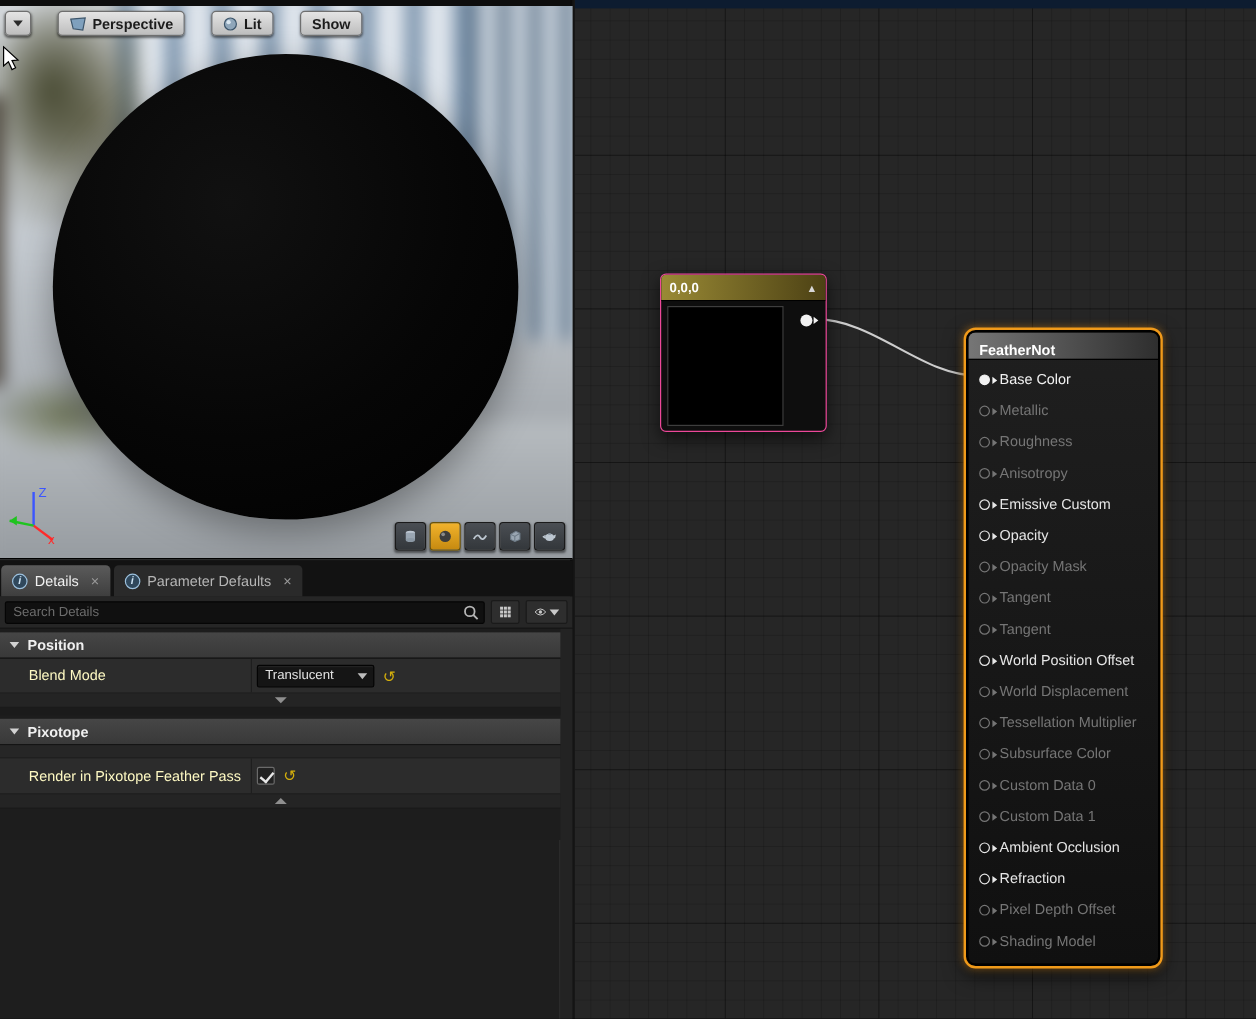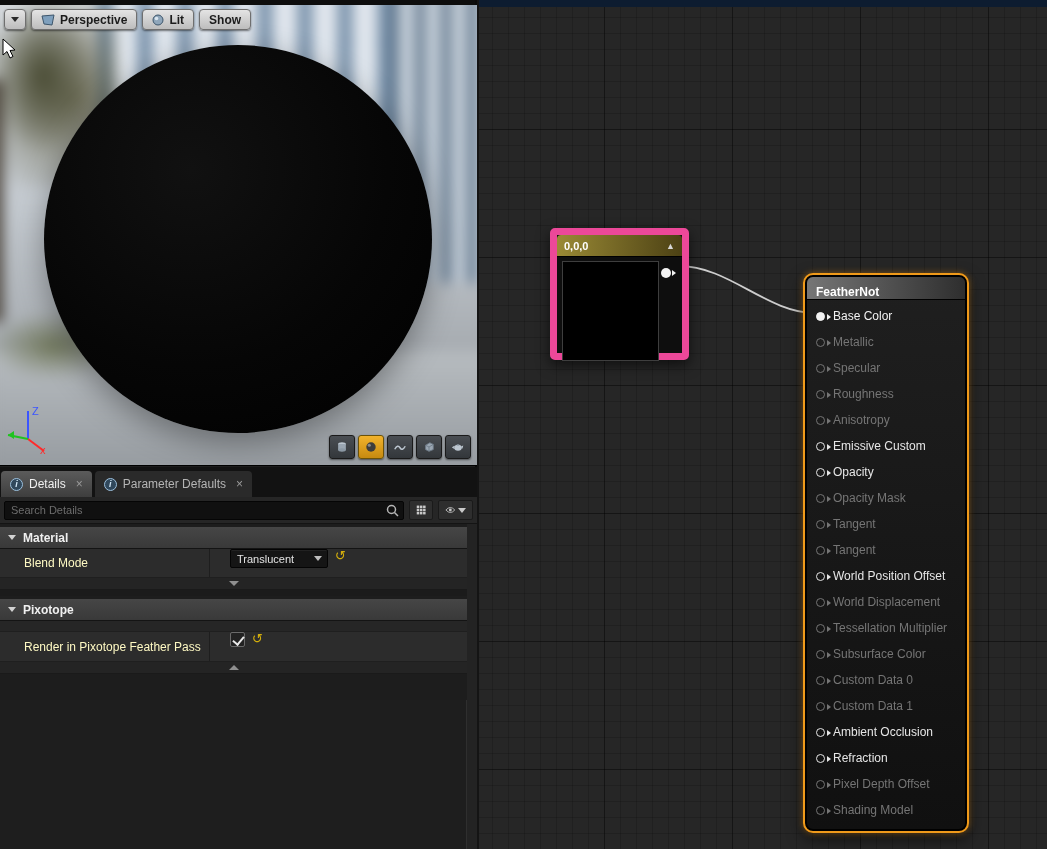--- a/index.html
+++ b/index.html
@@ -22,21 +22,21 @@
   .vp-trees{position:absolute;left:-4%;top:-6%;width:30%;height:46%;
     background:radial-gradient(closest-side,rgba(70,72,48,.95),rgba(70,72,48,0) 70%),
                radial-gradient(circle at 70% 60%,rgba(90,88,60,.8),rgba(90,88,60,0) 65%);}
   .vp-trunk{position:absolute;left:0;top:18%;width:3%;height:50%;background:rgba(60,50,40,.85);}
   .vp-ground{position:absolute;left:0;bottom:0;width:100%;height:26%;background:linear-gradient(180deg,#b7bcc0,#94999e);}
   .vp-green{position:absolute;left:0;bottom:20%;width:26%;height:14%;background:radial-gradient(closest-side,rgba(96,104,66,.8),rgba(96,104,66,0));}
   .preview-sphere{position:absolute;left:44px;top:40px;width:388px;height:388px;border-radius:50%;
     background:radial-gradient(circle at 38% 32%,#111 0%,#060606 55%,#000 100%);box-shadow:0 10px 30px rgba(0,0,0,.35);}
 
   
-  .vp-toolbar{position:absolute;left:4px;top:4px;display:flex;gap:5px;align-items:center;}
+  .vp-toolbar{position:absolute;left:4px;top:4px;display:flex;gap:22px;align-items:center;}
   .vp-btn{height:21px;display:inline-flex;align-items:center;gap:5px;padding:0 9px;border:1px solid #6f6f6f;border-radius:4px;
     background:linear-gradient(#e4e4e4,#bdbdbd);color:#1c1c1c;font-size:12px;font-weight:bold;box-shadow:0 1px 2px rgba(0,0,0,.5);cursor:pointer;}
   .vp-btn.small{width:22px;padding:0;justify-content:center;}
   .caret-down{width:0;height:0;border-left:4px solid transparent;border-right:4px solid transparent;border-top:5px solid #2a2a2a;}
   .vp-icon{display:inline-flex;}
 
   
   .gizmo{position:absolute;left:2px;bottom:6px;}
   
   .shape-btns{position:absolute;right:6px;bottom:6px;display:flex;gap:3px;}
@@ -62,21 +62,21 @@
   .search-box input::placeholder{color:#6d6d6d;}
   .icon-btn{height:20px;min-width:22px;display:inline-flex;align-items:center;justify-content:center;border-radius:2px;cursor:pointer;background:#2e2e2e;border:1px solid #1a1a1a;gap:2px;}
 
   
   .details-body{position:absolute;left:0;top:524px;width:477px;height:325px;background:#1d1d1d;border-right:10px solid #232323;}
   .cat-header{height:22px;background:linear-gradient(#464646,#393939);display:flex;align-items:center;gap:7px;padding-left:8px;
     color:#f0f0f0;font-size:12px;font-weight:bold;border-bottom:1px solid #141414;margin-top:3px;cursor:pointer;}
   .cat-tri{width:0;height:0;border-left:4px solid transparent;border-right:4px solid transparent;border-top:5px solid #d2d2d2;}
   .prop-row{height:29px;display:flex;align-items:center;background:#2c2c2c;border-bottom:1px solid #1f1f1f;}
   .prop-label{width:209px;padding-left:24px;font-size:12px;color:#fef9c3;overflow:hidden;white-space:nowrap;}
-  .prop-value{flex:1;display:flex;align-items:flex-start;gap:7px;padding-left:20px;border-left:1px solid #1e1e1e;height:100%;}
+  .prop-value{flex:1;display:flex;align-items:center;gap:7px;padding-left:4px;border-left:1px solid #1e1e1e;height:100%;}
   .dropdown{width:98px;height:19px;background:#151515;border:1px solid #040404;border-radius:2px;display:flex;align-items:center;
     color:#e2e2e2;font-size:11px;padding-left:6px;cursor:pointer;box-shadow:inset 0 1px 0 rgba(255,255,255,.06);}
   .dropdown .dd-caret{margin-left:auto;margin-right:5px;width:0;height:0;border-left:4px solid transparent;border-right:4px solid transparent;border-top:5px solid #bdbdbd;}
   .reset-icon{color:#d3ae0c;font-size:13px;line-height:1;cursor:pointer;}
   .splitter{height:12px;background:#242424;display:flex;align-items:center;justify-content:center;border-bottom:1px solid #1a1a1a;cursor:row-resize;}
   .spl-tri-down{width:0;height:0;border-left:5px solid transparent;border-right:5px solid transparent;border-top:5px solid #8f8f8f;}
   .spl-tri-up{width:0;height:0;border-left:5px solid transparent;border-right:5px solid transparent;border-bottom:5px solid #8f8f8f;}
   .checkbox{width:15px;height:15px;background:#222;border:1px solid #6a6a6a;border-radius:2px;position:relative;cursor:pointer;}
   .checkbox.checked::after{content:"";position:absolute;left:4px;top:1px;width:5px;height:9px;border-right:2px solid #e8e8e8;border-bottom:2px solid #e8e8e8;transform:rotate(40deg);}
   .details-rest{position:absolute;left:0;top:700px;bottom:0;width:467px;background:#1e1e1e;border-right:1px solid #2f2f2f;}
@@ -91,21 +91,21 @@
     background-image:
       linear-gradient(rgba(0,0,0,.16) 1px,transparent 1px),
       linear-gradient(90deg,rgba(0,0,0,.16) 1px,transparent 1px),
       linear-gradient(rgba(0,0,0,.34) 1px,transparent 1px),
       linear-gradient(90deg,rgba(0,0,0,.34) 1px,transparent 1px);
     background-size:16px 16px,16px 16px,128px 128px,128px 128px;background-position:-3px 1px;}
   .wires{position:absolute;inset:0;pointer-events:none;z-index:8;}
 
   
   .const-node{position:absolute;left:71px;top:228px;width:139px;height:132px;z-index:10;
-    border:7px solid #ec4899;border-radius:5px;background:#0e0e0e;box-shadow:0 5px 14px rgba(0,0,0,.6);cursor:grab;}
+    border:1px solid #ec4899;border-radius:5px;background:#0e0e0e;box-shadow:0 5px 14px rgba(0,0,0,.6);cursor:grab;}
   .const-header{height:22px;border-radius:4px 4px 0 0;background:linear-gradient(90deg,#9a8a35,#4c4114);
     display:flex;align-items:center;color:#fff;font-size:11px;font-weight:bold;padding:0 7px;border-bottom:1px solid #000;}
   .const-collapse{margin-left:auto;color:#d8d8d8;font-size:9px;cursor:pointer;}
   .const-preview{position:absolute;left:5px;top:26px;width:97px;height:100px;background:#000;border:1px solid #3e3e3e;}
   .out-pin{position:absolute;right:11px;top:33px;width:10px;height:10px;border-radius:50%;background:#f2f2f2;cursor:crosshair;}
   .out-pin::after{content:"";position:absolute;left:11px;top:2px;border-left:4px solid #f2f2f2;border-top:3px solid transparent;border-bottom:3px solid transparent;}
 
   
   .mat-node{position:absolute;left:324px;top:273px;width:166px;z-index:10;border:2px solid #f09a1a;border-radius:10px;
     box-shadow:0 0 7px rgba(240,150,26,.45),0 6px 16px rgba(0,0,0,.6);background:#000;padding:1px;cursor:grab;}
@@ -261,21 +261,21 @@
           <path d="M1.5 6 Q9 -2.5 16.5 6 Q9 14.5 1.5 6 Z" fill="none" stroke="#c9c9c9" stroke-width="1.4"></path>
           <circle cx="9" cy="6" r="2.4" fill="#c9c9c9"></circle>
         </svg>
         <span class="caret-down" style="border-top-color:#c9c9c9"></span>
       </button>
     </div>
 
     <div class="details-body">
       <div class="cat-header">
         <span class="cat-tri"></span>
-        <span>Material</span>
+        <span>Position</span>
       </div>
       <div class="prop-row">
         <div class="prop-label">Blend Mode</div>
         <div class="prop-value">
           <div class="dropdown">
             <span>Translucent</span>
             <span class="dd-caret"></span>
           </div>
           <span class="reset-icon">↺</span>
         </div>
@@ -329,24 +329,20 @@
             <div class="pin-row pin-connected">
     <span class="pin-icon"></span>
     <span class="pin-label">Base Color</span>
   </div>
             <div class="pin-row pin-disabled">
     <span class="pin-icon"></span>
     <span class="pin-label">Metallic</span>
   </div>
             <div class="pin-row pin-disabled">
     <span class="pin-icon"></span>
-    <span class="pin-label">Specular</span>
-  </div>
-            <div class="pin-row pin-disabled">
-    <span class="pin-icon"></span>
     <span class="pin-label">Roughness</span>
   </div>
             <div class="pin-row pin-disabled">
     <span class="pin-icon"></span>
     <span class="pin-label">Anisotropy</span>
   </div>
             <div class="pin-row pin-active">
     <span class="pin-icon"></span>
     <span class="pin-label">Emissive Custom</span>
   </div>

